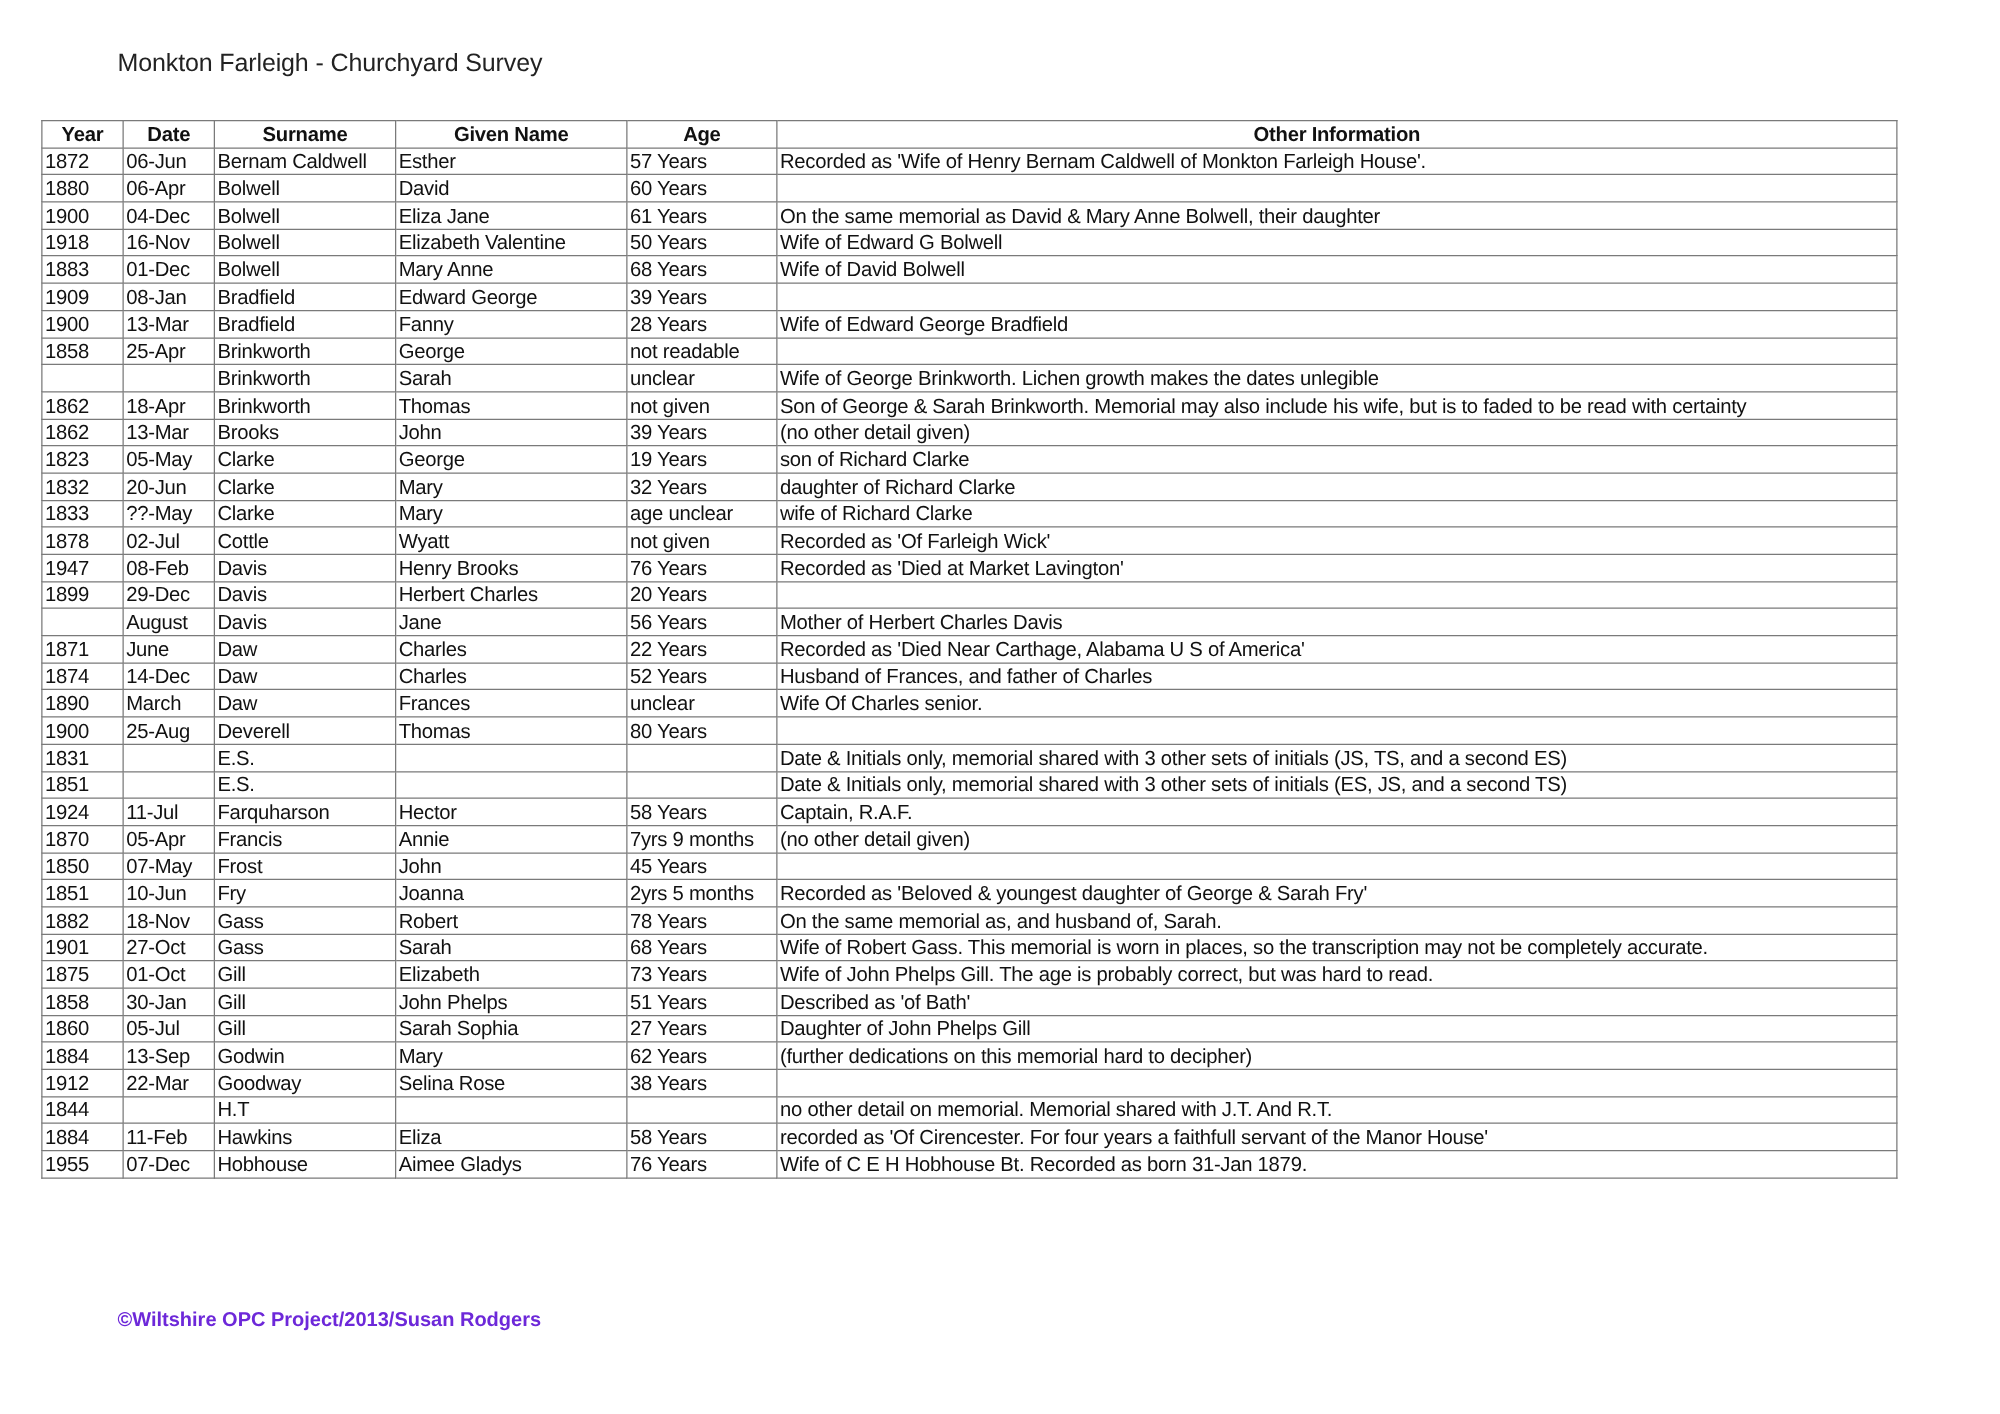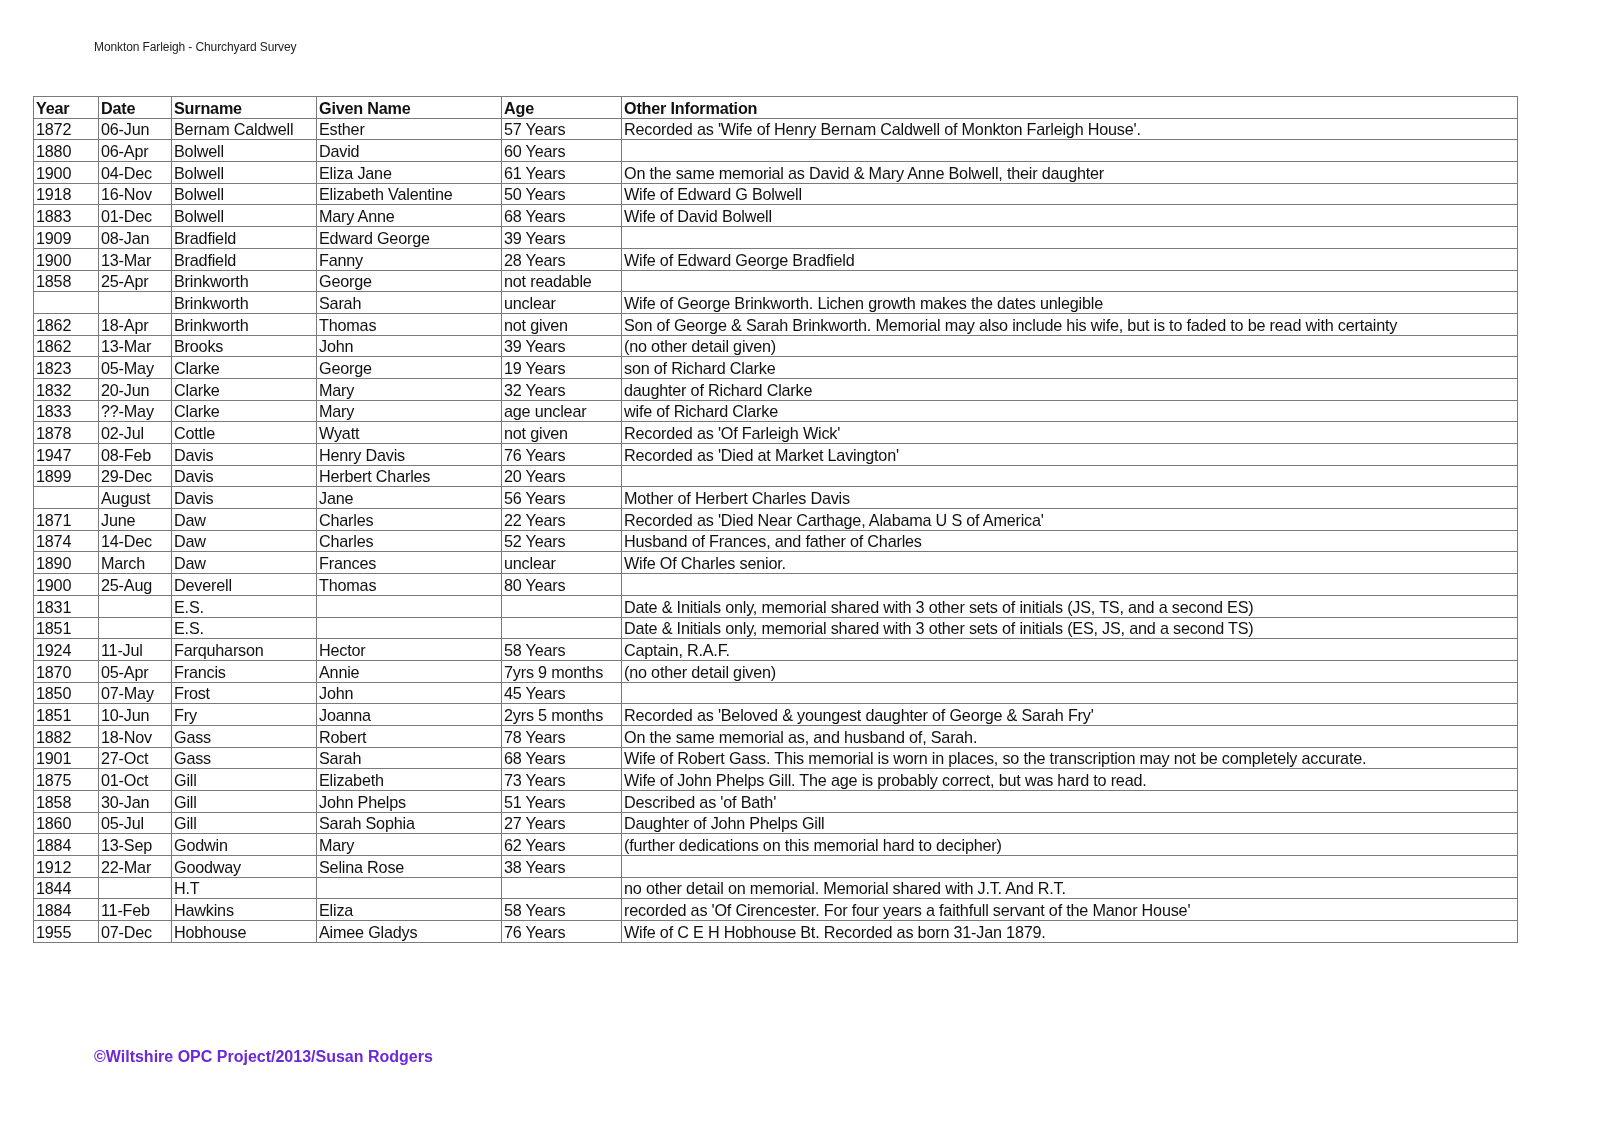--- a/index.html
+++ b/index.html
@@ -2,40 +2,40 @@
 <html><head>
 <meta charset="utf-8">
 <style>
   html, body { margin: 0; padding: 0; background: #ffffff; }
   body {
     width: 1600px; height: 1131px; position: relative; overflow: hidden;
     font-family: "Liberation Sans", sans-serif; color: #111;
   }
   .page-title {
     position: absolute; left: 94px; top: 40px;
-    font-size: 12px; color: #222; letter-spacing: -0.1px;
+    font-size: 20px; color: #222; letter-spacing: -0.1px;
   }
   table.survey {
     position: absolute; left: 33px; top: 96px;
     width: 1485px; border-collapse: collapse; table-layout: fixed;
     font-size: 16.2px; letter-spacing: -0.2px;
     border: 1.5px solid #555;
   }
   table.survey col.c-year { width: 65px; }
   table.survey col.c-date { width: 73px; }
   table.survey col.c-surname { width: 145px; }
   table.survey col.c-given { width: 185px; }
   table.survey col.c-age { width: 120px; }
   table.survey col.c-other { width: auto; }
   table.survey th, table.survey td {
     border: 1px solid #7a7a7a;
     padding: 0 2px; height: 20.7px; line-height: 20px;
     white-space: nowrap; overflow: hidden; text-align: left; vertical-align: bottom;
   }
-  table.survey th { font-weight: bold; font-size: 16.2px; }
+  table.survey th { font-weight: bold; font-size: 16.2px; text-align: center; }
   .footer {
     position: absolute; left: 94px; top: 1048px;
     font-size: 16px; color: #6d28d9; font-weight: bold;
   }
 </style>
 </head>
 <body>
 
 <div class="page-title">Monkton Farleigh - Churchyard Survey</div>
 
@@ -176,21 +176,21 @@
         <td>02-Jul</td>
         <td>Cottle</td>
         <td>Wyatt</td>
         <td>not given</td>
         <td>Recorded as 'Of Farleigh Wick'</td>
       </tr>
       <tr>
         <td>1947</td>
         <td>08-Feb</td>
         <td>Davis</td>
-        <td>Henry Davis</td>
+        <td>Henry Brooks</td>
         <td>76 Years</td>
         <td>Recorded as 'Died at Market Lavington'</td>
       </tr>
       <tr>
         <td>1899</td>
         <td>29-Dec</td>
         <td>Davis</td>
         <td>Herbert Charles</td>
         <td>20 Years</td>
         <td></td>

